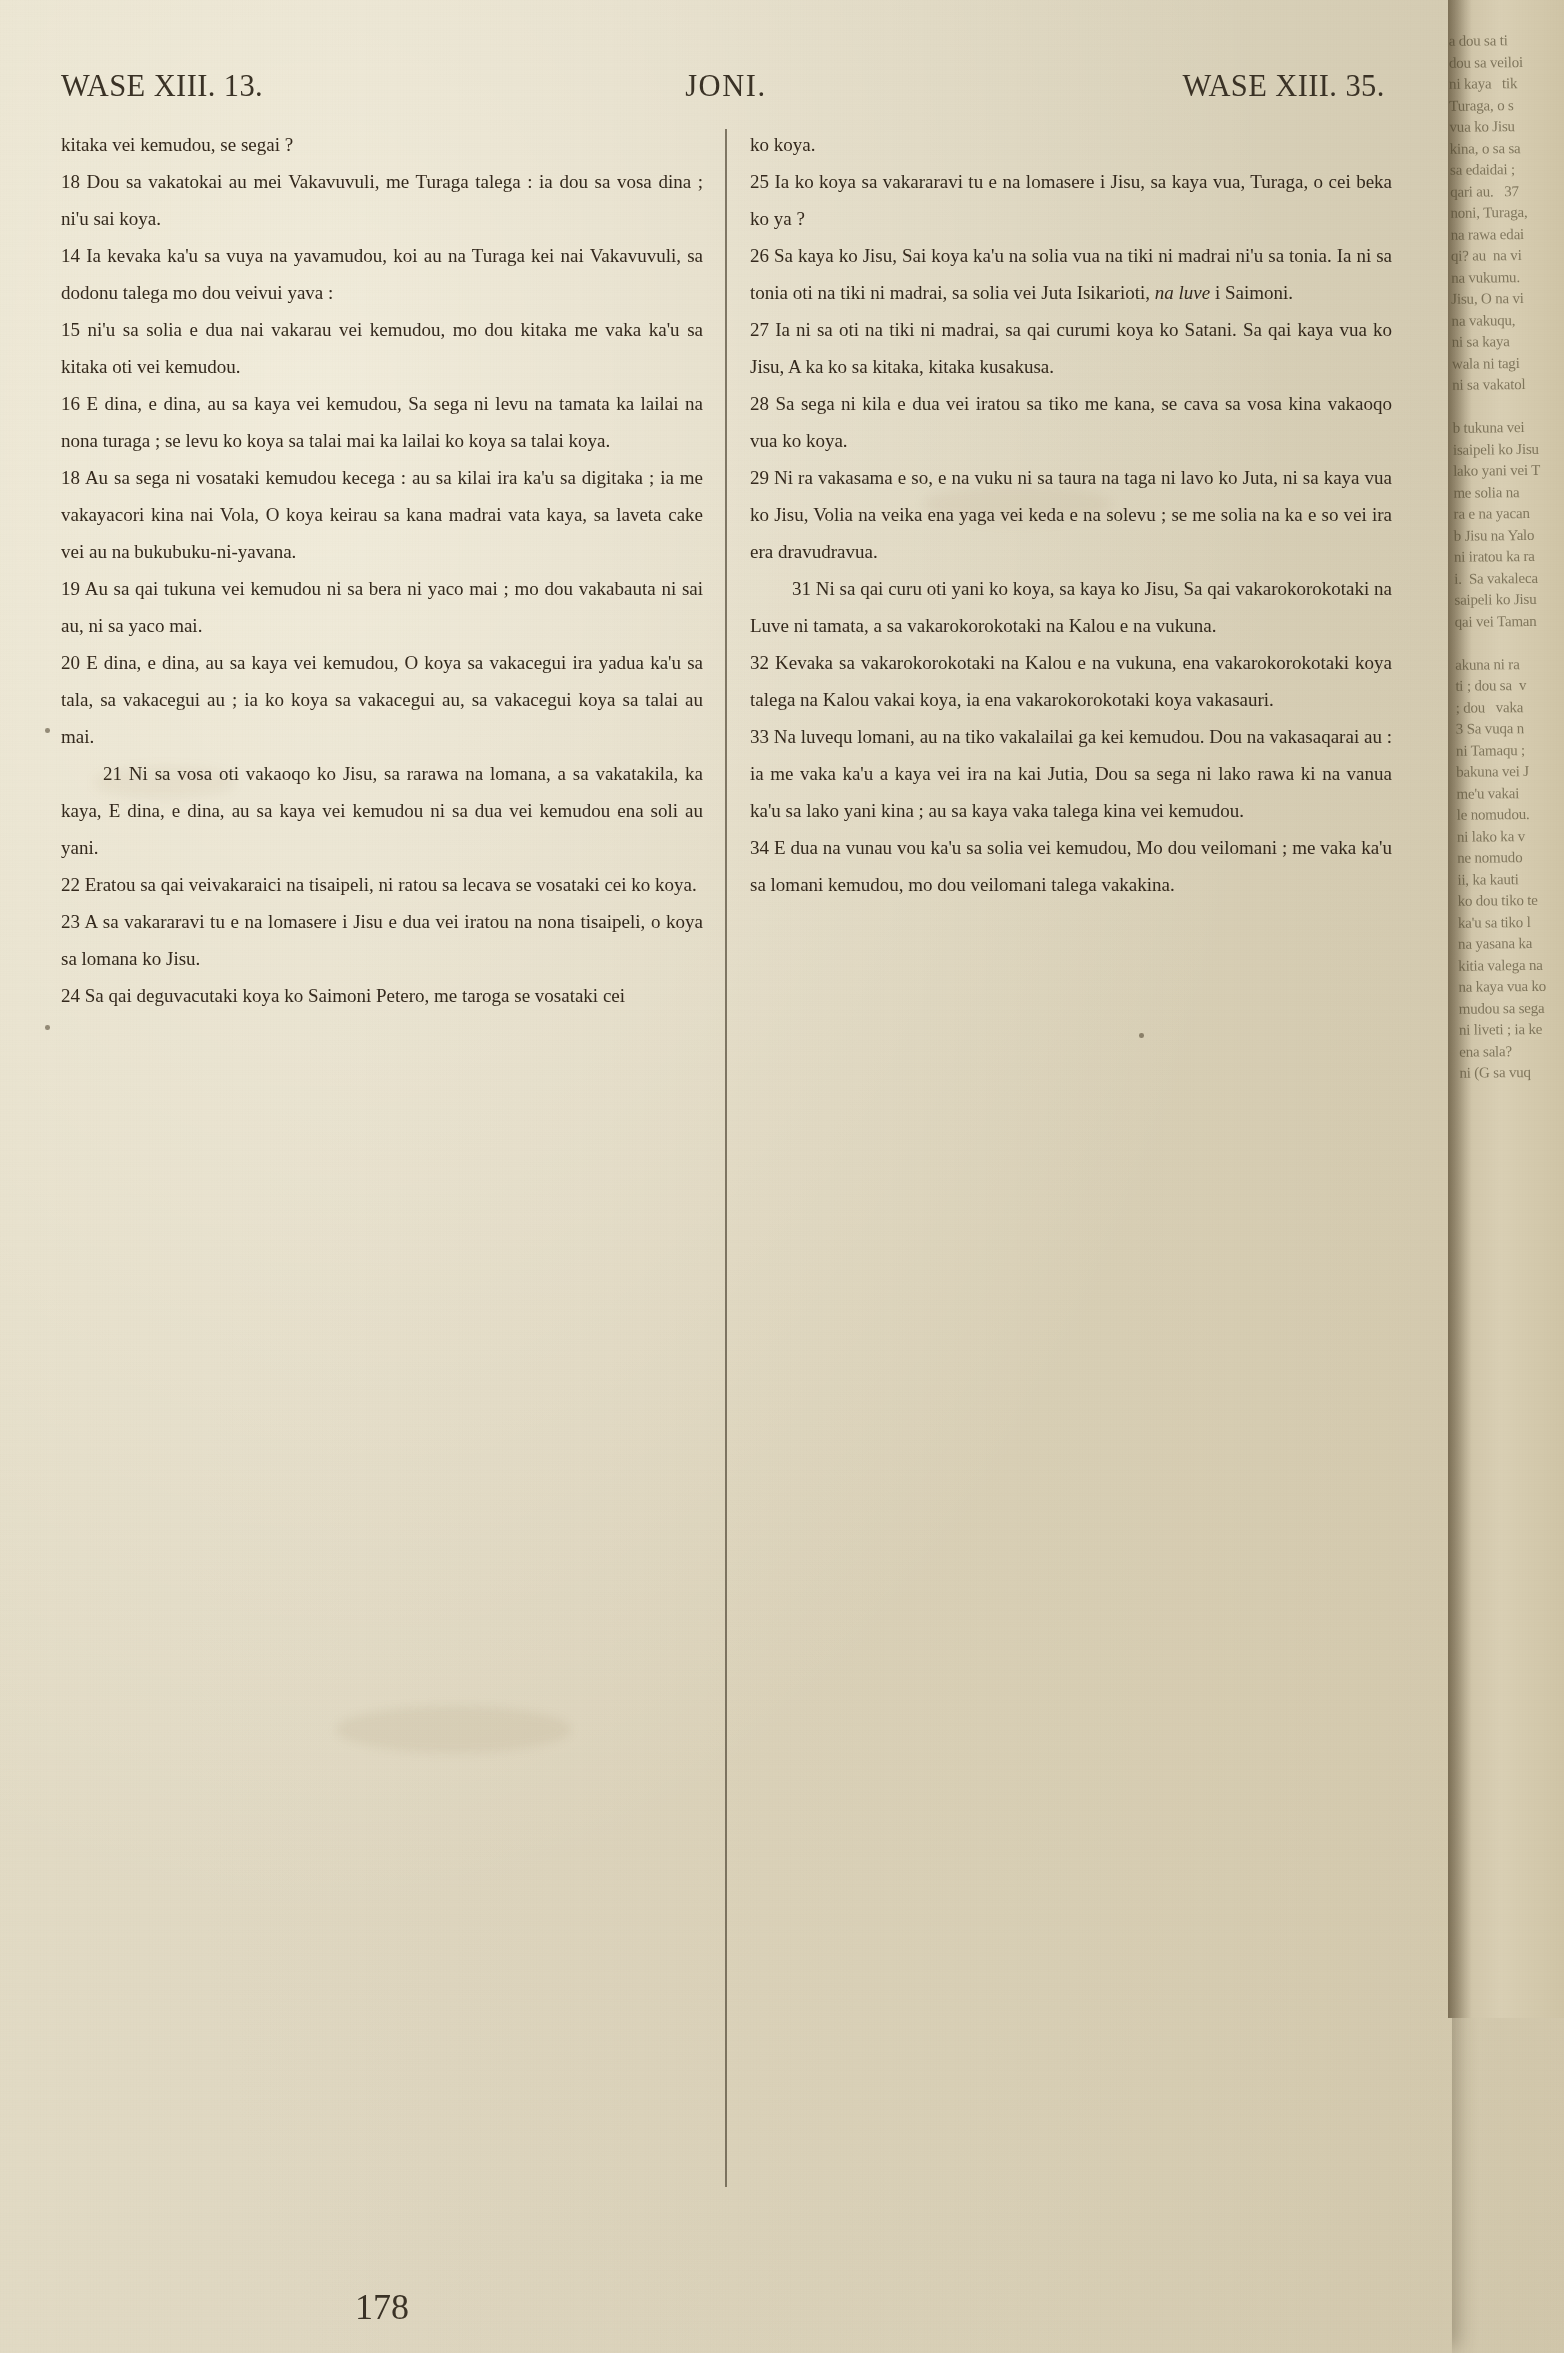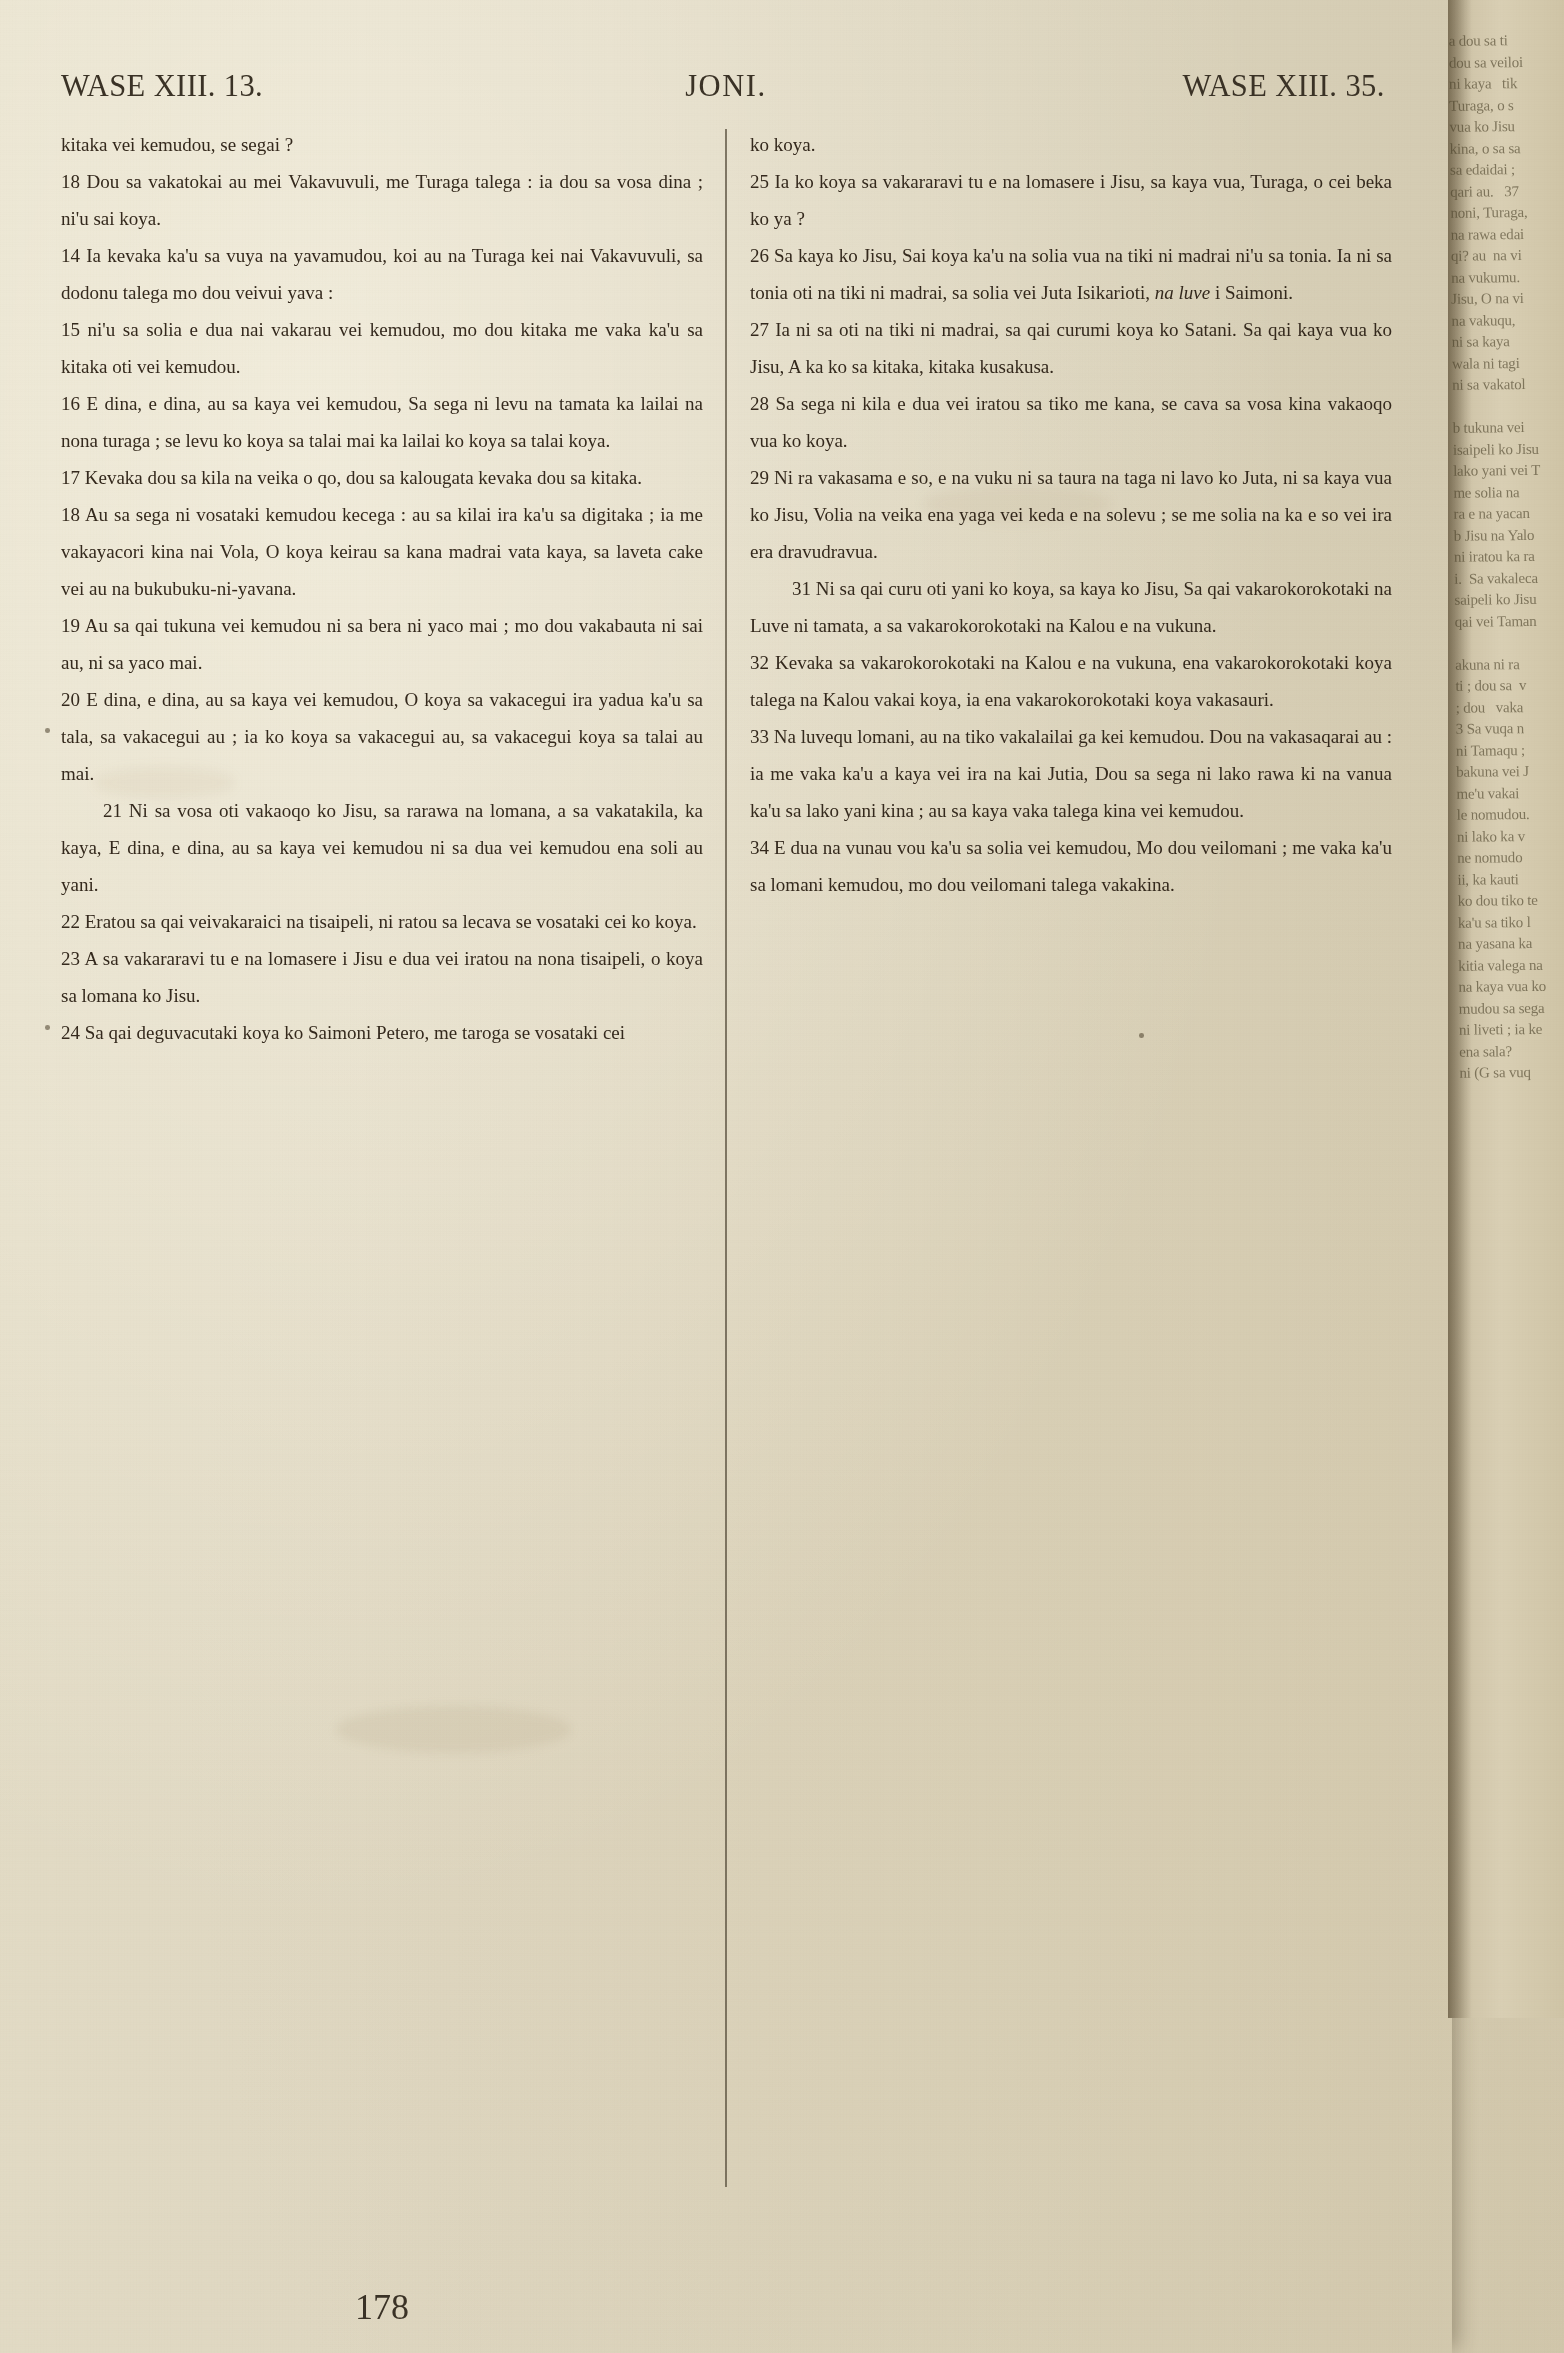--- a/index.html
+++ b/index.html
@@ -203,21 +203,20 @@
 
     <div class="columns">
       <div class="rule"></div>
 
       <div class="col col-left">
         <p class="verse">kitaka vei kemudou, se segai ?</p>
         <p class="verse">18 Dou sa vakatokai au mei Vakavuvuli, me Turaga talega : ia dou sa vosa dina ; ni'u sai koya.</p>
         <p class="verse">14 Ia kevaka ka'u sa vuya na yavamudou, koi au na Turaga kei nai Vakavuvuli, sa dodonu talega mo dou veivui yava :</p>
         <p class="verse">15 ni'u sa solia e dua nai vakarau vei kemudou, mo dou kitaka me vaka ka'u sa kitaka oti vei kemudou.</p>
         <p class="verse">16 E dina, e dina, au sa kaya vei kemudou, Sa sega ni levu na tamata ka lailai na nona turaga ; se levu ko koya sa talai mai ka lailai ko koya sa talai koya.</p>
-        <p class="verse">17 Kevaka dou sa kila na veika o qo, dou sa kalougata kevaka dou sa kitaka.</p>
         <p class="verse">18 Au sa sega ni vosataki kemudou kecega : au sa kilai ira ka'u sa digitaka ; ia me vakayacori kina nai Vola, O koya keirau sa kana madrai vata kaya, sa laveta cake vei au na bukubuku-ni-yavana.</p>
         <p class="verse">19 Au sa qai tukuna vei kemudou ni sa bera ni yaco mai ; mo dou vakabauta ni sai au, ni sa yaco mai.</p>
         <p class="verse">20 E dina, e dina, au sa kaya vei kemudou, O koya sa vakacegui ira yadua ka'u sa tala, sa vakacegui au ; ia ko koya sa vakacegui au, sa vakacegui koya sa talai au mai.</p>
         <p class="verse para">21 Ni sa vosa oti vakaoqo ko Jisu, sa rarawa na lomana, a sa vakatakila, ka kaya, E dina, e dina, au sa kaya vei kemudou ni sa dua vei kemudou ena soli au yani.</p>
         <p class="verse">22 Eratou sa qai veivakaraici na tisaipeli, ni ratou sa lecava se vosataki cei ko koya.</p>
         <p class="verse">23 A sa vakararavi tu e na lomasere i Jisu e dua vei iratou na nona tisaipeli, o koya sa lomana ko Jisu.</p>
         <p class="verse">24 Sa qai deguvacutaki koya ko Saimoni Petero, me taroga se vosataki cei</p>
       </div>
 
       <div class="col col-right">

